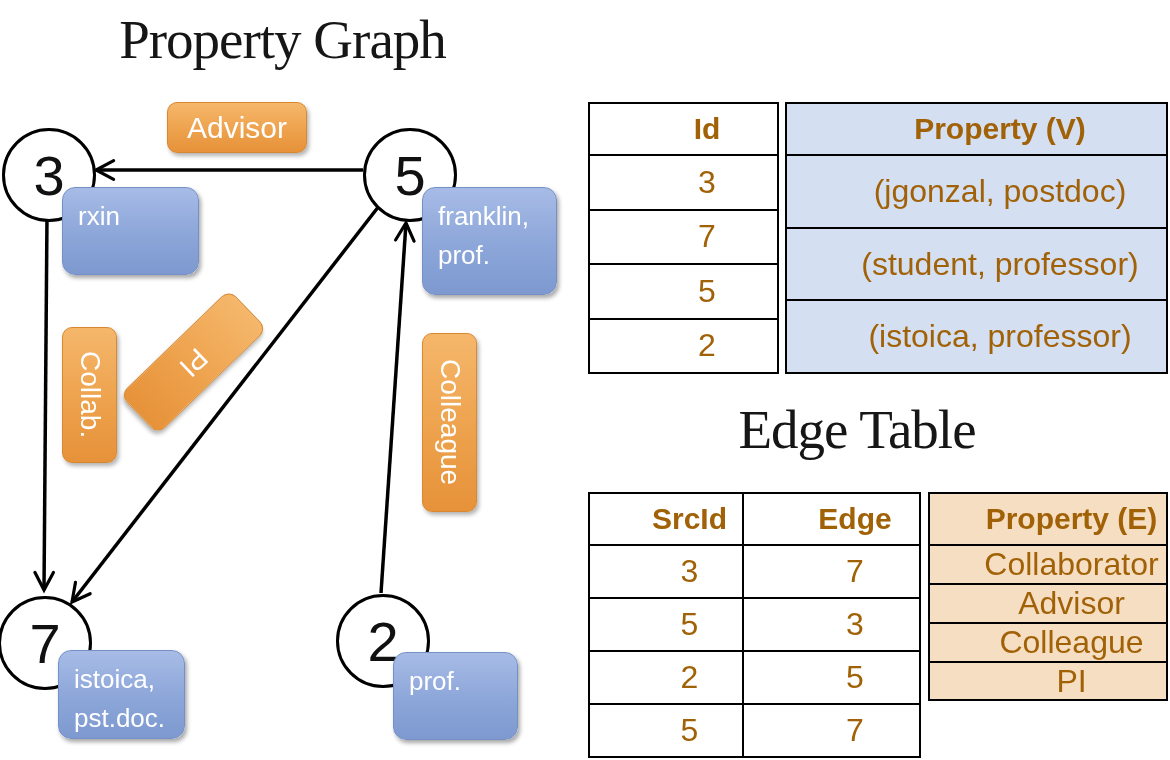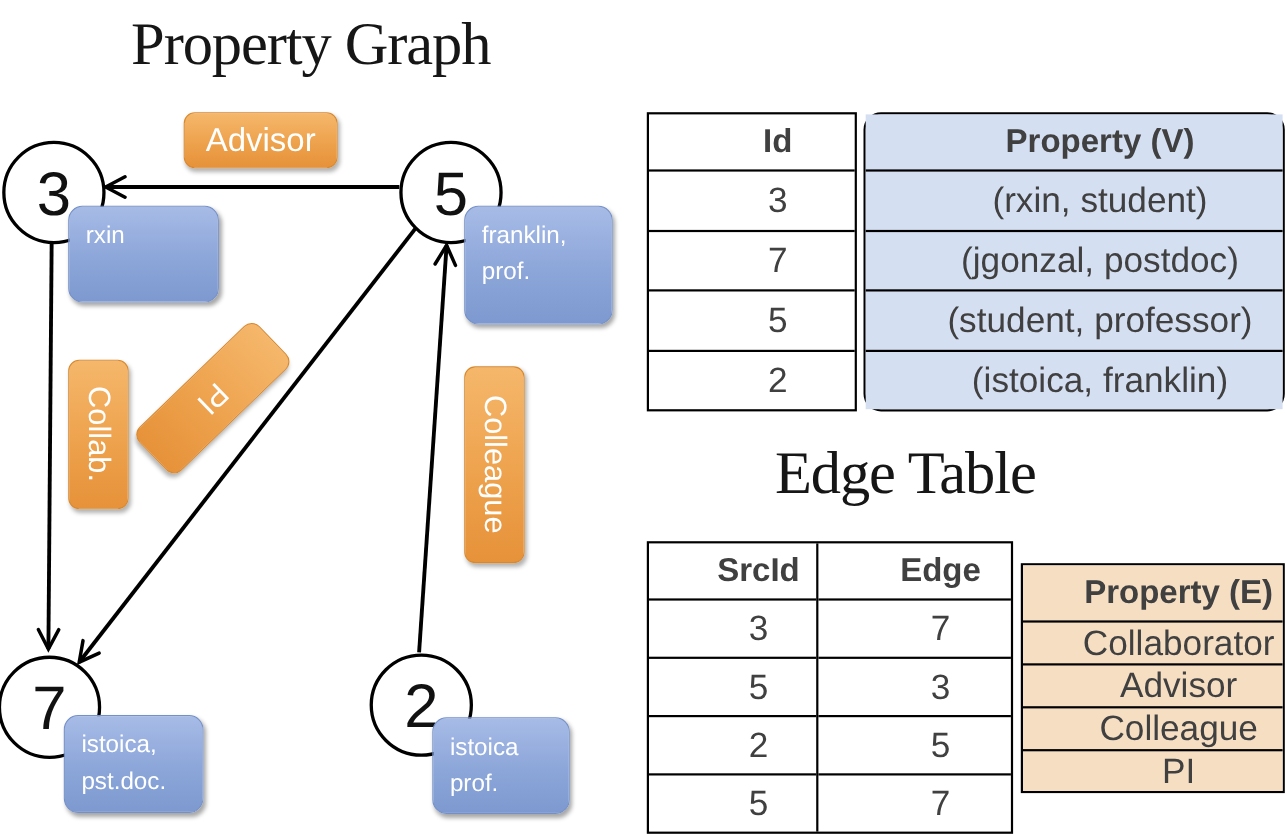--- a/index.html
+++ b/index.html
@@ -8,36 +8,36 @@
 
   
   .big-title{position:absolute;font-size:55px;font-weight:300;letter-spacing:-1px;
              color:#161616;text-align:center;white-space:nowrap;font-family:Liberation Serif, serif;}
 
   
   .edges-svg{position:absolute;left:0;top:0;pointer-events:none;}
   .node{position:absolute;width:88px;height:88px;border:3.5px solid #000;border-radius:50%;
         background:#fff;display:flex;align-items:center;justify-content:center;
         font-size:56px;font-weight:300;color:#111;}
-  .vbox{position:absolute;border-radius:13px;color:#fff;font-size:22px;line-height:1.5;
+  .vbox{position:absolute;border-radius:13px;color:#fff;font-size:26px;line-height:1.5;
         padding:9px 15px 0 15px;box-sizing:border-box;
         background:linear-gradient(180deg,#a7bbe6 0%,#8ca6d9 55%,#7d99cf 100%);
         border:1px solid #7490c7;box-shadow:2px 3px 4px rgba(0,0,0,.35);}
   .elabel{position:absolute;border-radius:10px;color:#fff;font-size:28px;
         display:flex;align-items:center;justify-content:center;box-sizing:border-box;
         background:linear-gradient(180deg,#f5b76b 0%,#eda04a 60%,#e6923a 100%);
         border:1px solid #d8882e;box-shadow:2px 3px 4px rgba(0,0,0,.3);}
   .vert{writing-mode:vertical-rl;}
   .pi-rot{transform:rotate(46deg);}
 
   
   .tbox{position:absolute;border:2px solid #000;box-sizing:border-box;display:flex;background:#fff;}
   .tcol{display:flex;flex-direction:column;flex:1;}
   .tcell{flex:1;border-top:2px solid #000;display:flex;align-items:center;justify-content:center;
-         font-size:32px;color:#404040;white-space:nowrap;padding-left:47px;}
+         font-size:32px;color:#a16207;white-space:nowrap;padding-left:47px;}
   .thead{flex:0 0 50px;border-top:none;font-weight:700;font-size:30px;}
   .srccol{flex:0 0 152px;}
   .dstcol{flex:1;border-left:2px solid #000;}
   .bluebg{background:#d5dff2;}
   .tanbg{background:#f6dec3;}
 </style>
 </head>
 <body>
 
 <div class="canvas">
@@ -74,21 +74,20 @@
   </div>
   <div class="vbox" style="left:422px;top:187px;width:135px;height:108px;">
     <div>franklin,</div>
     <div>prof.</div>
   </div>
   <div class="vbox" style="left:58px;top:650px;width:127px;height:89px;">
     <div>istoica,</div>
     <div>pst.doc.</div>
   </div>
   <div class="vbox" style="left:393px;top:652px;width:125px;height:88px;">
-    <div>istoica</div>
     <div>prof.</div>
   </div>
 
   <div class="elabel" style="left:167px;top:102px;width:140px;height:51px;font-size:30px;">
     <span>Advisor</span>
   </div>
   <div class="elabel" style="left:62px;top:327px;width:55px;height:136px;">
     <span class="vert">Collab.</span>
   </div>
   <div class="elabel pi-rot" style="left:166px;top:286px;width:55px;height:152px;">
@@ -102,50 +101,49 @@
   <div class="tbox" style="left:588px;top:102px;width:191px;height:272px;">
     <div class="tcol">
       <div class="tcell thead">Id</div>
       <div class="tcell">3</div>
       <div class="tcell">7</div>
       <div class="tcell">5</div>
       <div class="tcell">2</div>
     </div>
   </div>
 
-  <div class="tbox" style="left:785px;top:102px;width:383px;height:272px;border-radius:16px;">
+  <div class="tbox" style="left:785px;top:102px;width:383px;height:272px;">
     <div class="tcol bluebg">
       <div class="tcell thead">Property (V)</div>
-      <div class="tcell">(rxin, student)</div>
       <div class="tcell">(jgonzal, postdoc)</div>
       <div class="tcell">(student, professor)</div>
-      <div class="tcell">(istoica, franklin)</div>
+      <div class="tcell">(istoica, professor)</div>
     </div>
   </div>
 
-  <div class="big-title" style="left:588px;top:398px;width:470px;">Edge Table</div>
+  <div class="big-title" style="left:622px;top:398px;width:470px;">Edge Table</div>
 
   <div class="tbox" style="left:588px;top:492px;width:333px;height:266px;">
     <div class="tcol srccol">
       <div class="tcell thead">SrcId</div>
       <div class="tcell">3</div>
       <div class="tcell">5</div>
       <div class="tcell">2</div>
       <div class="tcell">5</div>
     </div>
     <div class="tcol dstcol">
       <div class="tcell thead">Edge</div>
       <div class="tcell">7</div>
       <div class="tcell">3</div>
       <div class="tcell">5</div>
       <div class="tcell">7</div>
     </div>
   </div>
 
-  <div class="tbox" style="left:928px;top:492px;width:240px;height:209px;margin-top:20px;">
+  <div class="tbox" style="left:928px;top:492px;width:240px;height:209px;">
     <div class="tcol tanbg">
       <div class="tcell thead">Property (E)</div>
       <div class="tcell">Collaborator</div>
       <div class="tcell">Advisor</div>
       <div class="tcell">Colleague</div>
       <div class="tcell">PI</div>
     </div>
   </div>
 
 </div>

